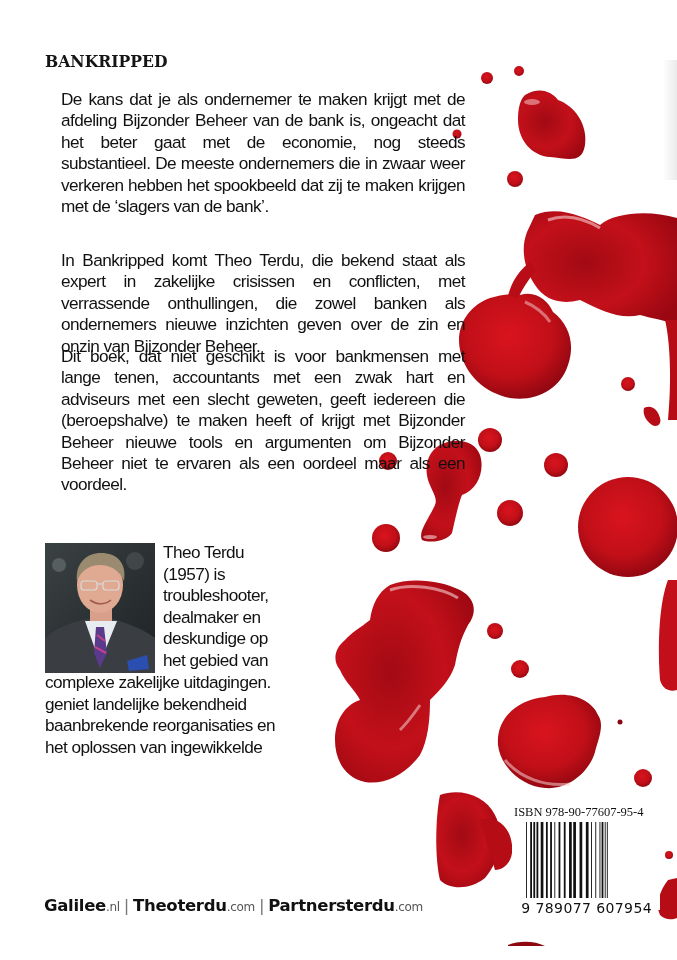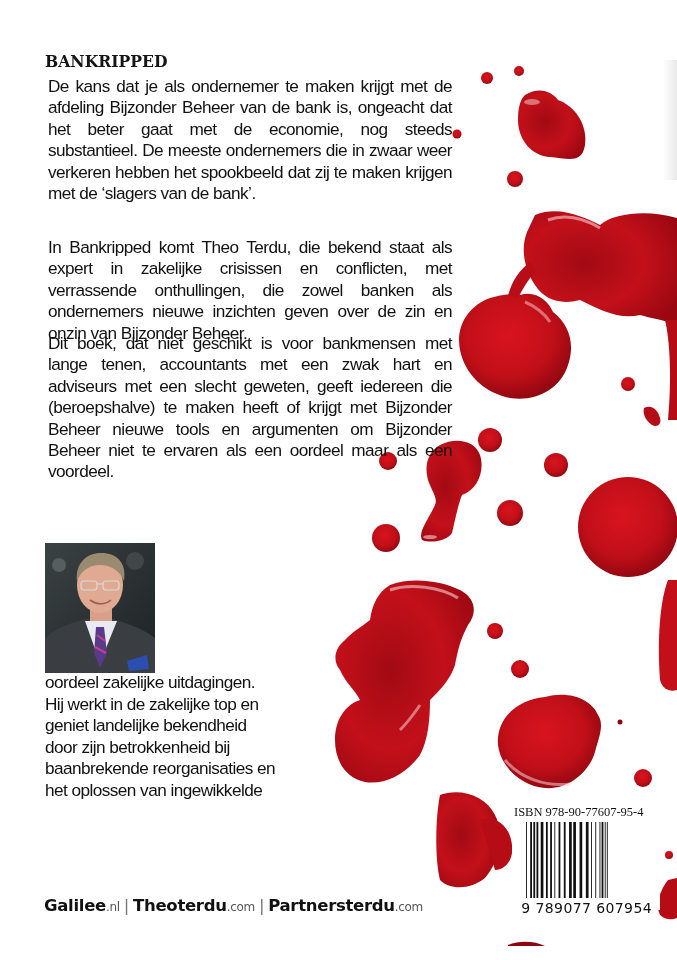--- a/index.html
+++ b/index.html
@@ -13,21 +13,21 @@
     .title {
       position: absolute; left: 45px; top: 40px;
       font-family: "DejaVu Serif", serif; font-weight: bold;
       font-size: 17px; letter-spacing: 0px; color: #151515;
       transform: scaleX(0.92); transform-origin: left top;
     }
     .para {
       position: absolute; left: 45px; width: 404px;
       font-family: "Liberation Sans", sans-serif;
       font-size: 17.2px; line-height: 21.4px; color: #111;
-      text-align: justify; margin: 3px;
+      text-align: justify; margin: 16px;
       letter-spacing: -0.55px;
     }
     .para.p1 { top: 73px; }
     .para.p2 { top: 234px; }
     .para.p3 { top: 330px; }
     .author-photo {
       position: absolute; left: 45px; top: 543px; width: 110px; height: 130px;
       overflow: hidden; background: #2a2e30;
     }
     .bio-side {
@@ -169,26 +169,32 @@
       <path d="M32,38 C30,20 42,10 56,10 C72,10 82,20 79,38 C74,26 64,22 55,22 C44,22 36,28 32,38 Z" fill="#9a8a70"></path>
 
       <rect x="36" y="38" width="16" height="9" rx="3" fill="none" stroke="#d9d9d9" stroke-width="1.2"></rect>
       <rect x="58" y="38" width="16" height="9" rx="3" fill="none" stroke="#d9d9d9" stroke-width="1.2"></rect>
       <line x1="52" y1="41" x2="58" y2="41" stroke="#d9d9d9" stroke-width="1.2"></line>
 
       <path d="M45,57 C52,62 60,62 66,57" stroke="#a05a50" stroke-width="1.6" fill="none"></path>
     </svg>
   </div>
 
+  <div class="bio-side">
+    <span>Theo Terdu</span>
+    <span>(1957) is</span>
+    <span>troubleshooter,</span>
+    <span>dealmaker en</span>
+    <span>deskundige op</span>
+    <span>het gebied van</span>
+  </div>
 
   <div class="bio-full">
-    <span>oordeel zakelijke uitdagingen.</span>
-    <span>Hij werkt in de zakelijke top en</span>
+    <span>complexe zakelijke uitdagingen.</span>
     <span>geniet landelijke bekendheid</span>
-    <span>door zijn betrokkenheid bij</span>
     <span>baanbrekende reorganisaties en</span>
     <span>het oplossen van ingewikkelde</span>
   </div>
 
   <div class="isbn">ISBN 978-90-77607-95-4</div>
 
   <div class="barcode-wrap">
     <svg class="barcode" id="barcode-svg" viewBox="0 0 114 76" preserveAspectRatio="none">
         <rect x="0" y="0" width="0.9" height="76" fill="#111"></rect>
         <rect x="4.2" y="0" width="1.8" height="76" fill="#111"></rect>

